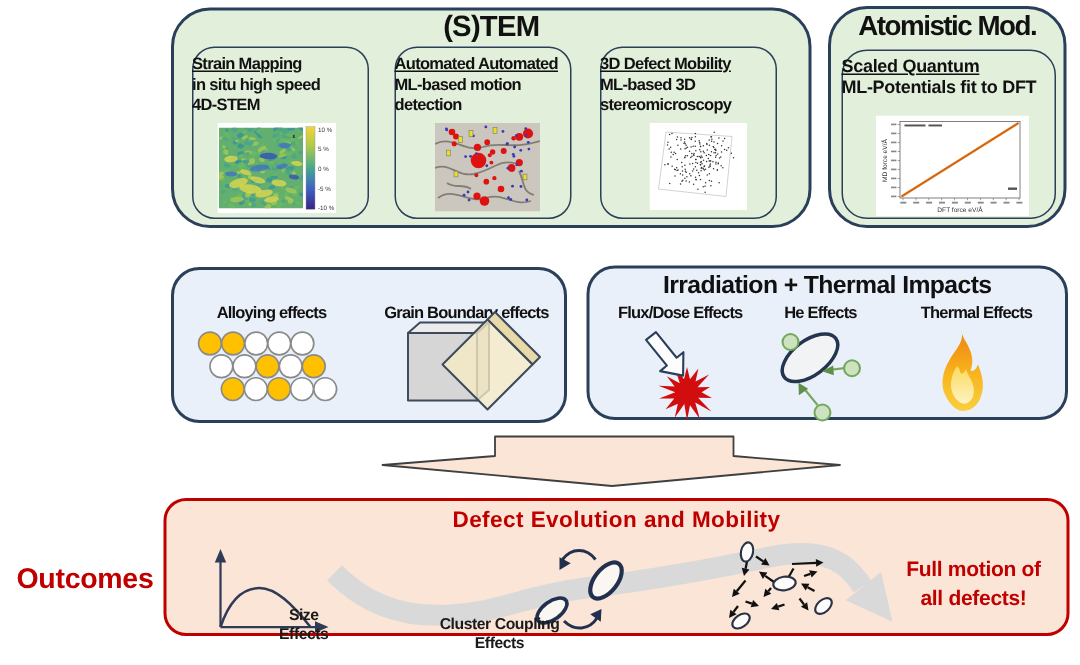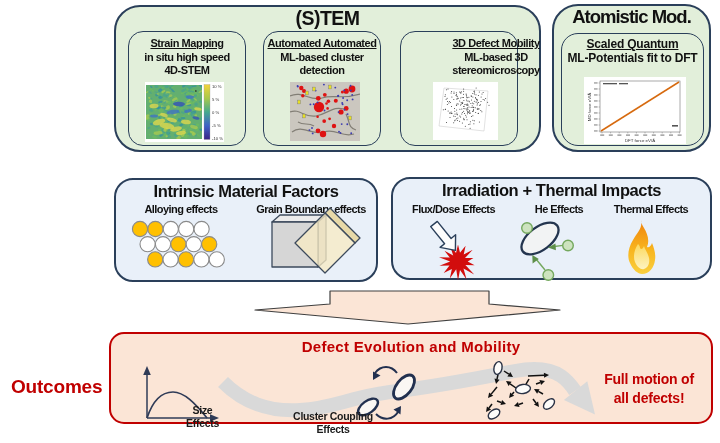--- a/index.html
+++ b/index.html
@@ -5,21 +5,21 @@
   html,body{margin:0;padding:0;}
   body{width:720px;height:443px;background:#ffffff;font-family:"Liberation Sans",sans-serif;overflow:hidden;}
   .abs{position:absolute;}
   #canvas{position:relative;width:676px;height:443px;}
   .box{position:absolute;box-sizing:border-box;}
   .green{background:#e2efda;border:2px solid #2a3f5a;}
   .greencard{background:#e2efda;border:1.6px solid #2a3f5a;}
   .blue{background:#e9f0f9;border:2px solid #2a3f5a;}
   .bigtitle{font-size:19.5px;font-weight:bold;color:#111;text-align:center;letter-spacing:-0.5px;}
   .boxtitle{font-size:16.5px;font-weight:bold;color:#111;text-align:center;letter-spacing:-0.4px;}
-  .cardtext{font-size:11px;font-weight:bold;color:#111;text-align:center;line-height:13.5px;letter-spacing:-0.45px;}
+  .cardtext{font-size:11px;font-weight:bold;color:#111;line-height:13.5px;letter-spacing:-0.45px;}
   .cardtext .u{text-decoration:underline;}
   .lbl{font-size:11px;font-weight:bold;color:#111;text-align:center;letter-spacing:-0.55px;white-space:nowrap;}
   .outcomes-side{font-size:19px;font-weight:bold;color:#c00000;letter-spacing:-0.2px;margin-top:12px;}
   .outbox{background:#fbe5d6;border:2.6px solid #c00000;border-radius:15px;}
   .outtitle{font-size:15px;font-weight:bold;color:#c00000;text-align:center;letter-spacing:0.3px;}
   .smalllbl{font-size:10.5px;font-weight:bold;color:#1a1a1a;text-align:center;line-height:13px;letter-spacing:-0.3px;margin-top:41px;}
   .fullmotion{font-size:14px;font-weight:bold;color:#c00000;text-align:center;line-height:18.5px;letter-spacing:-0.2px;}
   svg{display:block;}
   svg text{font-family:"Liberation Sans",sans-serif;}
 </style>
@@ -272,21 +272,21 @@
         <text x="67" y="18.9" font-size="4.2" fill="#333">5 %</text>
         <text x="67" y="32" font-size="4.2" fill="#333">0 %</text>
         <text x="67" y="45.099999999999994" font-size="4.2" fill="#333">-5 %</text>
         <text x="67" y="58.199999999999996" font-size="4.2" fill="#333">-10 %</text>
       </g>
   </svg>
 
   <div class="box greencard" style="left:263px;top:31px;width:118px;height:115px;border-radius:15px;"></div>
   <div class="abs cardtext" style="left:263px;top:37px;width:118px;">
     <div class="u">Automated Automated</div>
-    <div>ML-based cluster</div>
+    <div>ML-based motion</div>
     <div>detection</div>
   </div>
 
   <svg class="abs" style="left:290px;top:82px;" width="70" height="59" viewBox="0 0 70 59">
     <rect x="0" y="0" width="70" height="59" fill="#cbc7bf"></rect>
     <g stroke="#716d64" stroke-width="1.2" fill="none" opacity="0.8">
       <path d="M 0,14 C 12,8 20,20 32,16 C 44,12 50,18 70,12"></path>
       <path d="M 0,30 C 10,26 14,36 26,34 C 40,31 42,24 54,27"></path>
       <path d="M 2,50 C 12,42 22,54 34,50 C 46,46 52,56 64,52"></path>
       <path d="M 56,32 C 60,40 58,46 66,48"></path>
@@ -353,21 +353,21 @@
         <rect x="15.7" y="9.1" width="2.6" height="3.8"></rect>
         <rect x="7.7" y="18.1" width="2.6" height="3.8"></rect>
         <rect x="22.7" y="5.1" width="2.6" height="3.8"></rect>
         <rect x="12.7" y="32.1" width="2.6" height="3.8"></rect>
         <rect x="58.7" y="34.1" width="2.6" height="3.8"></rect>
         <rect x="38.7" y="3.1" width="2.6" height="3.8"></rect>
       </g>
   </svg>
 
   <div class="box greencard" style="left:400px;top:31px;width:118px;height:115px;border-radius:15px;"></div>
-  <div class="abs cardtext" style="left:400px;top:37px;width:118px;margin-left:37px;">
+  <div class="abs cardtext" style="left:400px;top:37px;width:118px;">
     <div class="u">3D Defect Mobility</div>
     <div>ML-based 3D</div>
     <div>stereomicroscopy</div>
   </div>
 
   <svg class="abs" style="left:433px;top:82px;" width="65" height="58" viewBox="0 0 65 58">
     <rect x="0" y="0" width="65" height="58" fill="#ffffff"></rect>
     <path d="M 11,6 L 55,9 L 51,49 L 6,44 Z" fill="none" stroke="#c4c4c4" stroke-width="0.5"></path>
     <g id="scatterdots" fill="#333">
         <circle cx="18.5" cy="24.4" r="0.5"></circle>
@@ -626,21 +626,20 @@
     <g fill="#555">
       <rect x="19" y="6" width="14" height="1.3"></rect>
         <rect x="35" y="6" width="9" height="1.3"></rect>
       <rect x="88" y="48" width="6" height="1.6"></rect>
     </g>
     <text x="56" y="64.5" font-size="4.4" fill="#333" text-anchor="middle">DFT force eV/Å</text>
     <text x="7" y="30" font-size="4.4" fill="#333" text-anchor="middle" transform="rotate(-90 7 30)">MD force eV/Å</text>
   </svg>
 
   <div class="box blue" style="left:114px;top:178px;width:264px;height:104px;border-radius:19px;"></div>
-  <div class="abs boxtitle" style="left:114px;top:182px;width:264px;">Intrinsic Material Factors</div>
   <div class="abs lbl" style="left:121px;top:203px;width:120px;">Alloying effects</div>
   <div class="abs lbl" style="left:251px;top:203px;width:120px;">Grain Boundary effects</div>
 
   <svg class="abs" style="left:114px;top:178px;" width="264" height="104" viewBox="0 0 264 104">
     <g id="alloycircles" stroke="#8a8a8a" stroke-width="1.1">
         <circle cx="26" cy="51" r="7.6" fill="#ffc000"></circle>
         <circle cx="41.4" cy="51" r="7.6" fill="#ffc000"></circle>
         <circle cx="56.8" cy="51" r="7.6" fill="#ffffff"></circle>
         <circle cx="72.2" cy="51" r="7.6" fill="#ffffff"></circle>
         <circle cx="87.6" cy="51" r="7.6" fill="#ffffff"></circle>
@@ -664,21 +663,21 @@
       <g stroke="#3c4a5c" stroke-width="1.3" stroke-linejoin="round">
         <polygon points="211,35 216,30 246,60 241,65" fill="#e7d9a8"></polygon>
         <polygon points="211,35 241,65 211,95 181,65" fill="#f7ebc4" fill-opacity="0.78"></polygon>
       </g>
     </g>
   </svg>
 
   <div class="box blue" style="left:391px;top:177px;width:321px;height:103px;border-radius:19px;"></div>
   <div class="abs lbl" style="left:396px;top:203px;width:115px;">Flux/Dose Effects</div>
   <div class="abs boxtitle" style="left:391px;top:181px;width:321px;">Irradiation + Thermal Impacts</div>
-  <div class="abs lbl" style="left:492px;top:203px;width:110px;margin-left:12px;">He Effects</div>
+  <div class="abs lbl" style="left:492px;top:203px;width:110px;">He Effects</div>
   <div class="abs lbl" style="left:596px;top:203px;width:110px;">Thermal Effects</div>
 
   <svg class="abs" style="left:391px;top:177px;" width="321" height="106" viewBox="0 0 321 106">
     <defs>
       <linearGradient id="flameg" x1="0" y1="0" x2="0" y2="1">
         <stop offset="0" stop-color="#ef820d"></stop>
           <stop offset="0.55" stop-color="#f8b51f"></stop>
           <stop offset="1" stop-color="#f9cf3e"></stop>
       </linearGradient>
       <linearGradient id="flamein" x1="0" y1="0" x2="0" y2="1">

